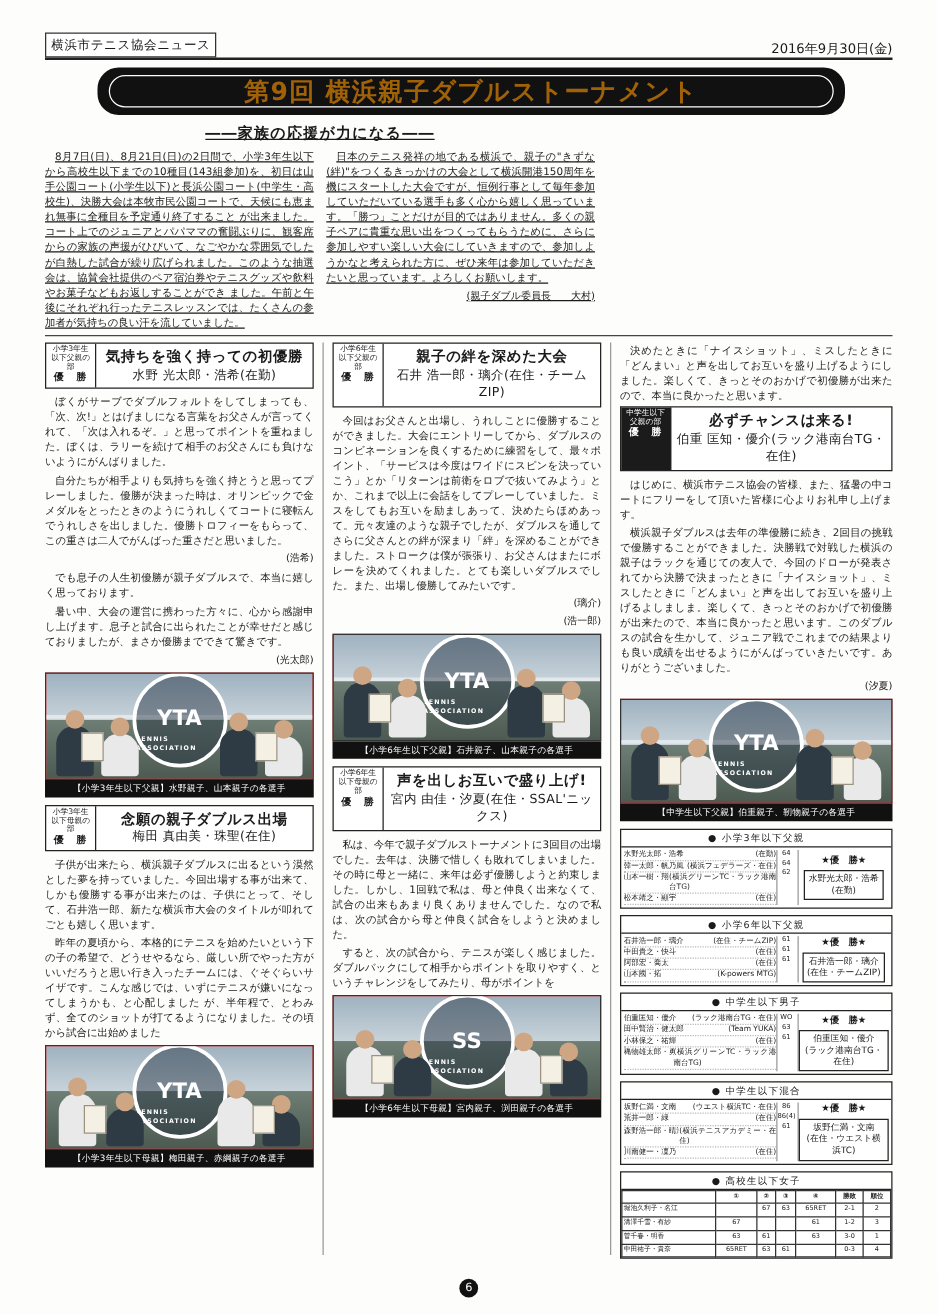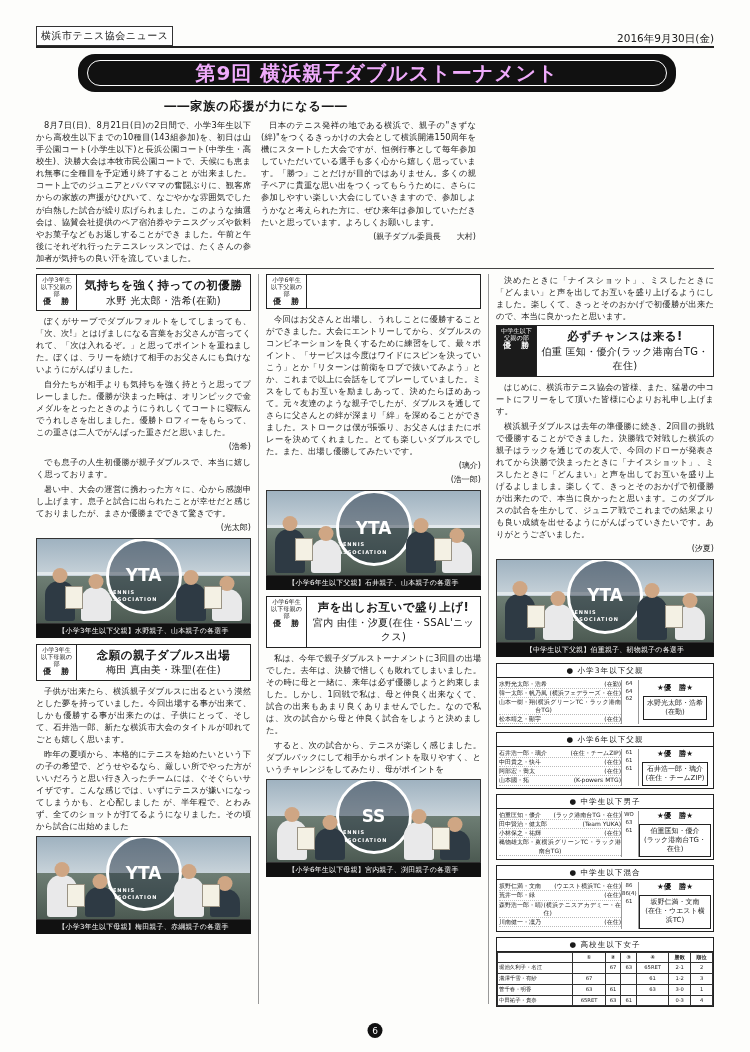--- a/index.html
+++ b/index.html
@@ -8,21 +8,21 @@
 
   
   .masthead{position:absolute;left:36px;top:26px;width:678px;display:flex;align-items:flex-end;justify-content:space-between;}
   .mast-left{font-size:10px;letter-spacing:0.5px;border:1px solid #333;padding:2px 4px;background:#fff;}
   .mast-right{font-size:10.5px;}
   .mast-rule{position:absolute;left:36px;top:46px;width:678px;border-top:2px solid #222;}
 
   
   .banner{position:absolute;left:78px;top:54px;width:594px;height:34px;border:2px solid #111;border-radius:17px;background:#111;display:flex;align-items:center;justify-content:center;}
   .banner-inner{border:1px solid #fff;border-radius:13px;width:578px;height:24px;display:flex;align-items:center;justify-content:center;}
-  .banner span{color:#f0abfc;font-size:20px;font-weight:bold;letter-spacing:1px;white-space:nowrap;font-family:"DejaVu Sans",sans-serif;}
+  .banner span{color:#a16207;font-size:20px;font-weight:bold;letter-spacing:1px;white-space:nowrap;font-family:"DejaVu Sans",sans-serif;}
 
   
   .col{position:absolute;font-size:8.3px;line-height:1.45;text-align:justify;}
   .colrule{position:absolute;border-left:1px solid #999;}
   .topline{position:absolute;border-top:1px solid #444;}
 
   .lead{font-size:12px;font-weight:bold;text-align:center;letter-spacing:1px;margin:0 0 4px 0;}
   p{margin:0 0 3px 0;}
   .indent{text-indent:8px;}
 
@@ -78,21 +78,21 @@
     <div class="mast-right">2016年9月30日(金)</div>
   </div>
   <div class="mast-rule"></div>
 
   <div class="banner">
     <div class="banner-inner">
       <span>第9回 横浜親子ダブルストーナメント</span>
     </div>
   </div>
 
-  <div class="col" style="left:36px;top:98px;width:440px;">
+  <div class="col" style="left:36px;top:98px;width:440px;text-decoration:underline;">
     <div class="lead">――家族の応援が力になる――</div>
     <div style="display:flex;gap:10px;">
       <div style="width:215px;">
         <p class="indent">8月7日(日)、8月21日(日)の2日間で、小学3年生以下から高校生以下までの10種目(143組参加)を、初日は山手公園コート(小学生以下)と長浜公園コート(中学生・高校生)、決勝大会は本牧市民公園コートで、天候にも恵まれ無事に全種目を予定通り終了すること が出来ました。コート上でのジュニアとパパママの奮闘ぶりに、観客席からの家族の声援がひびいて、なごやかな雰囲気でしたが白熱した試合が繰り広げられました。このような抽選会は、協賛会社提供のペア宿泊券やテニスグッズや飲料やお菓子などもお返しすることができ ました。午前と午後にそれぞれ行ったテニスレッスンでは、たくさんの参加者が気持ちの良い汗を流していました。</p>
       </div>
       <div style="width:215px;">
         <p class="indent">日本のテニス発祥の地である横浜で、親子の"きずな(絆)"をつくるきっかけの大会として横浜開港150周年を機にスタートした大会ですが、恒例行事として毎年参加していただいている選手も多く心から嬉しく思っています。「勝つ」ことだけが目的ではありません。多くの親子ペアに貴重な思い出をつくってもらうために、さらに参加しやすい楽しい大会にしていきますので、参加しようかなと考えられた方に、ぜひ来年は参加していただきたいと思っています。よろしくお願いします。</p>
         <p class="sign">(親子ダブル委員長　　大村)</p>
       </div>
     </div>
@@ -161,20 +161,24 @@
   </div>
 
   <div class="colrule" style="left:258px;top:274px;height:730px;"></div>
 
   <div class="col" style="left:266px;top:274px;width:215px;">
     <div class="award">
       <div class="tagbox">
         <span>小学6年生</span><br>
         <span>以下父親の部</span>
         <b>優　勝</b>
+      </div>
+      <div class="ttl">
+        <div class="t1">親子の絆を深めた大会</div>
+        <div class="t2">石井 浩一郎・璃介(在住・チームZIP)</div>
       </div>
     </div>
     <p class="indent">今回はお父さんと出場し、うれしことに優勝することができました。大会にエントリーしてから、ダブルスのコンビネーションを良くするために練習をして、最々ポイント、「サービスは今度はワイドにスピンを決っていこう」とか「リターンは前衛をロブで抜いてみよう」とか、これまで以上に会話をしてプレーしていました。ミスをしてもお互いを励ましあって、決めたらほめあって。元々友達のような親子でしたが、ダブルスを通してさらに父さんとの絆が深まり「絆」を深めることができました。ストロークは僕が張張り、お父さんはまたにボレーを決めてくれました。とても楽しいダブルスでした。また、出場し優勝してみたいです。</p>
     <p class="sign">(璃介)</p>
     <p class="sign">(浩一郎)</p>
 
     <div class="photo" style="height:84px;margin-top:4px;">
       <div class="sky"></div>
       <div class="ground"></div>
       <div class="net"></div>

